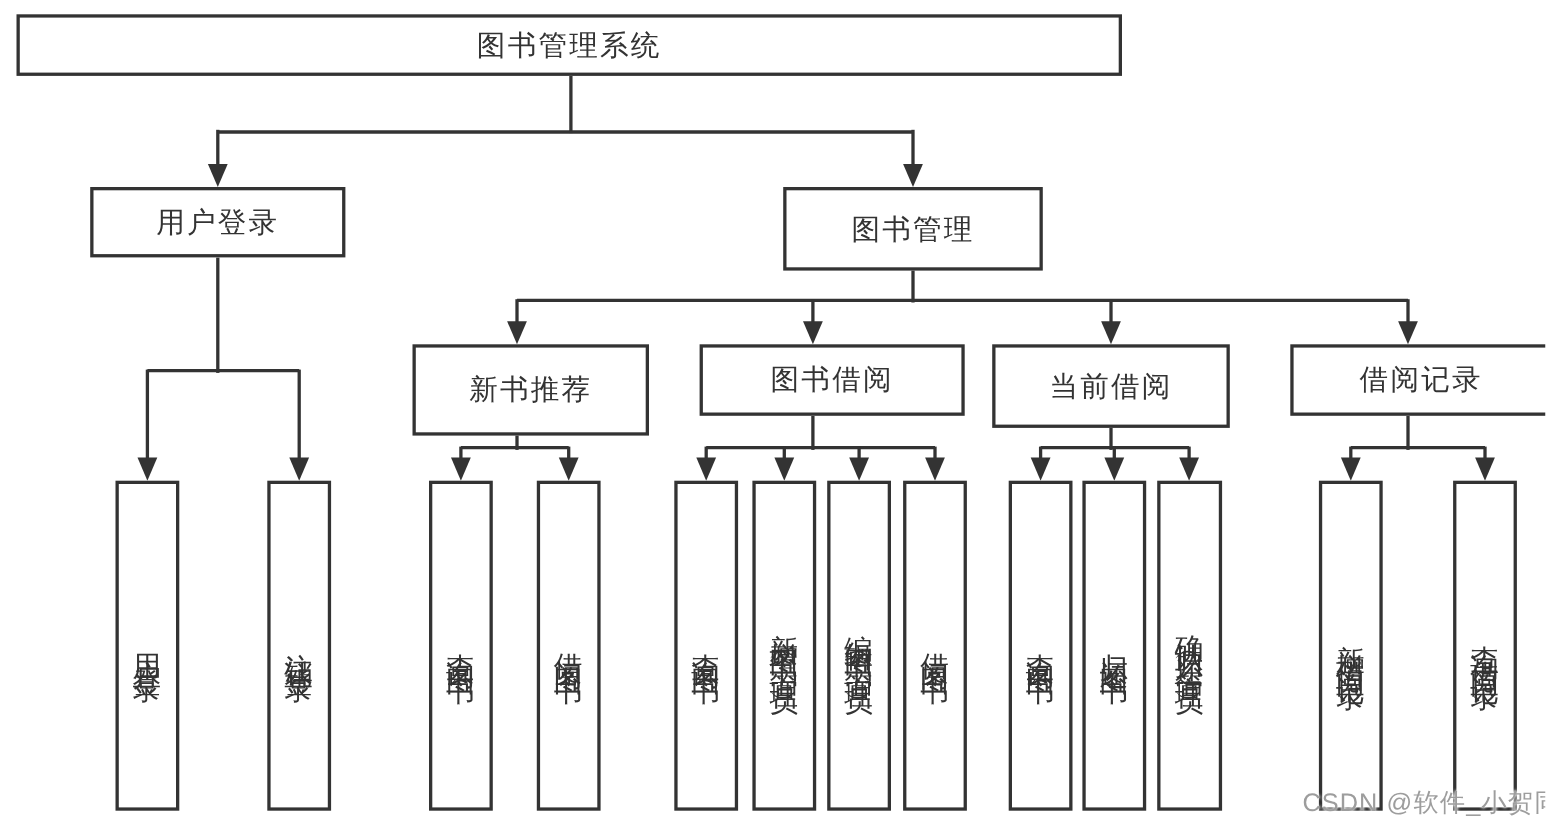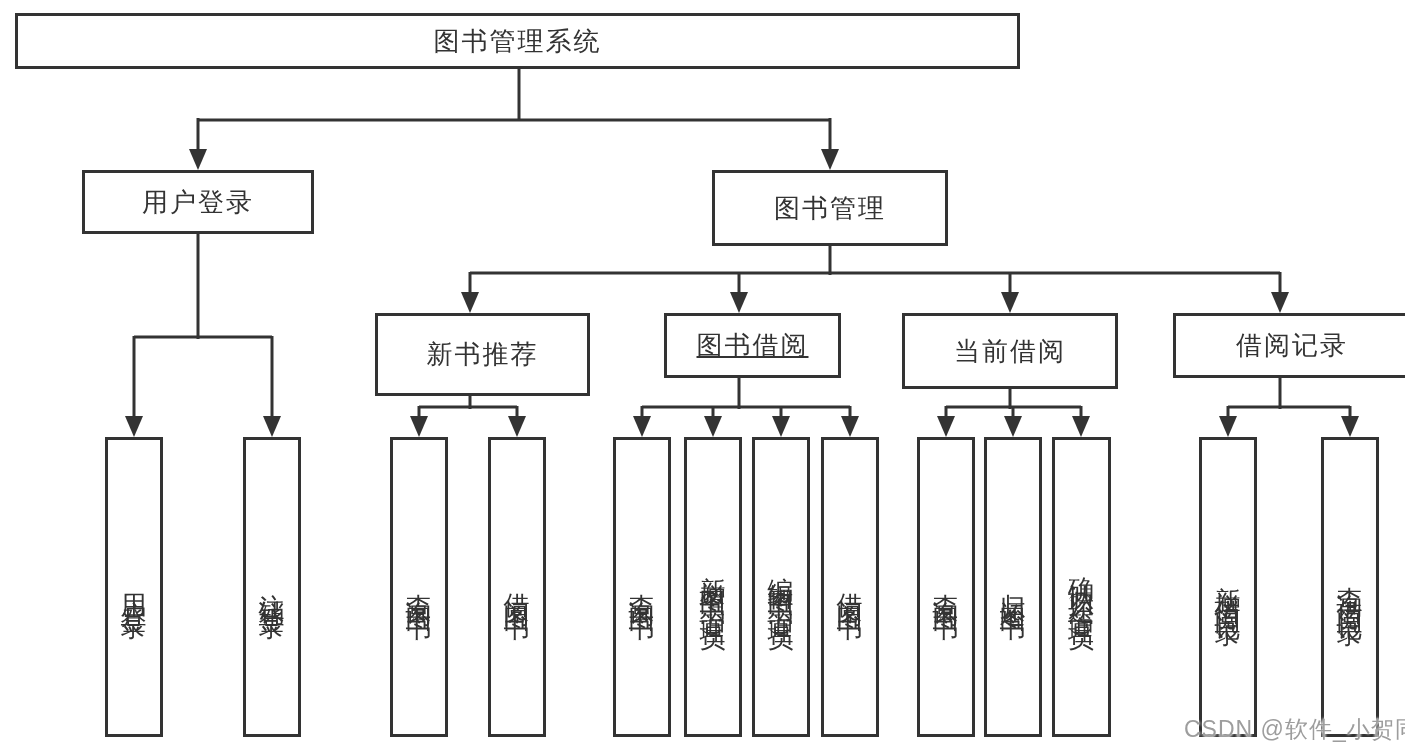--- a/index.html
+++ b/index.html
@@ -130,21 +130,21 @@
   <div class="box" style="left:82px;top:170px;width:232px;height:64px;">
     <span>用户登录</span>
   </div>
   <div class="box" style="left:712px;top:170px;width:236px;height:76px;">
     <span>图书管理</span>
   </div>
 
   <div class="box" style="left:363px;top:313px;width:215px;height:83px;margin-left:12px;">
     <span>新书推荐</span>
   </div>
-  <div class="box" style="left:664px;top:313px;width:177px;height:65px;text-decoration:underline;">
+  <div class="box" style="left:636px;top:313px;width:241px;height:65px;">
     <span>图书借阅</span>
   </div>
   <div class="box" style="left:902px;top:313px;width:216px;height:76px;">
     <span>当前借阅</span>
   </div>
   <div class="box" style="left:1173px;top:313px;width:238px;height:65px;">
     <span>借阅记录</span>
   </div>
 
   <div class="box v" style="left:105px;top:437px;width:58px;height:300px;">

